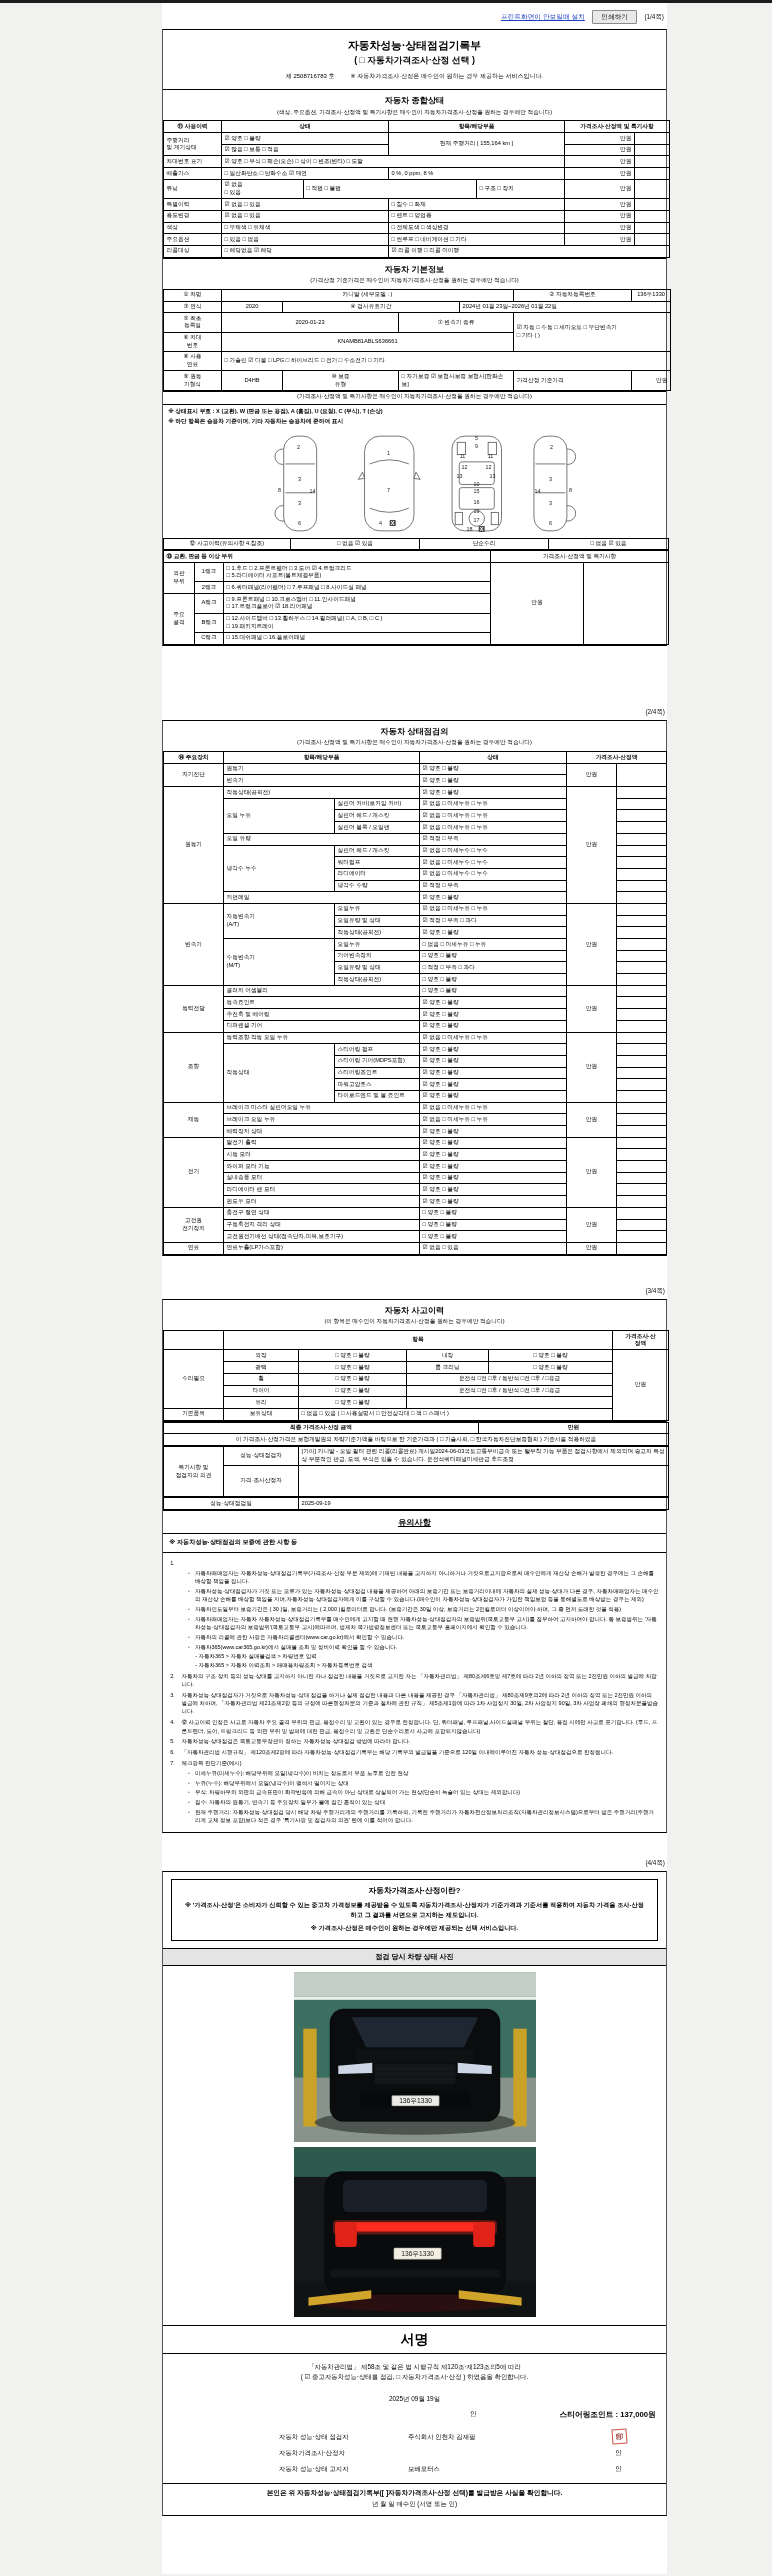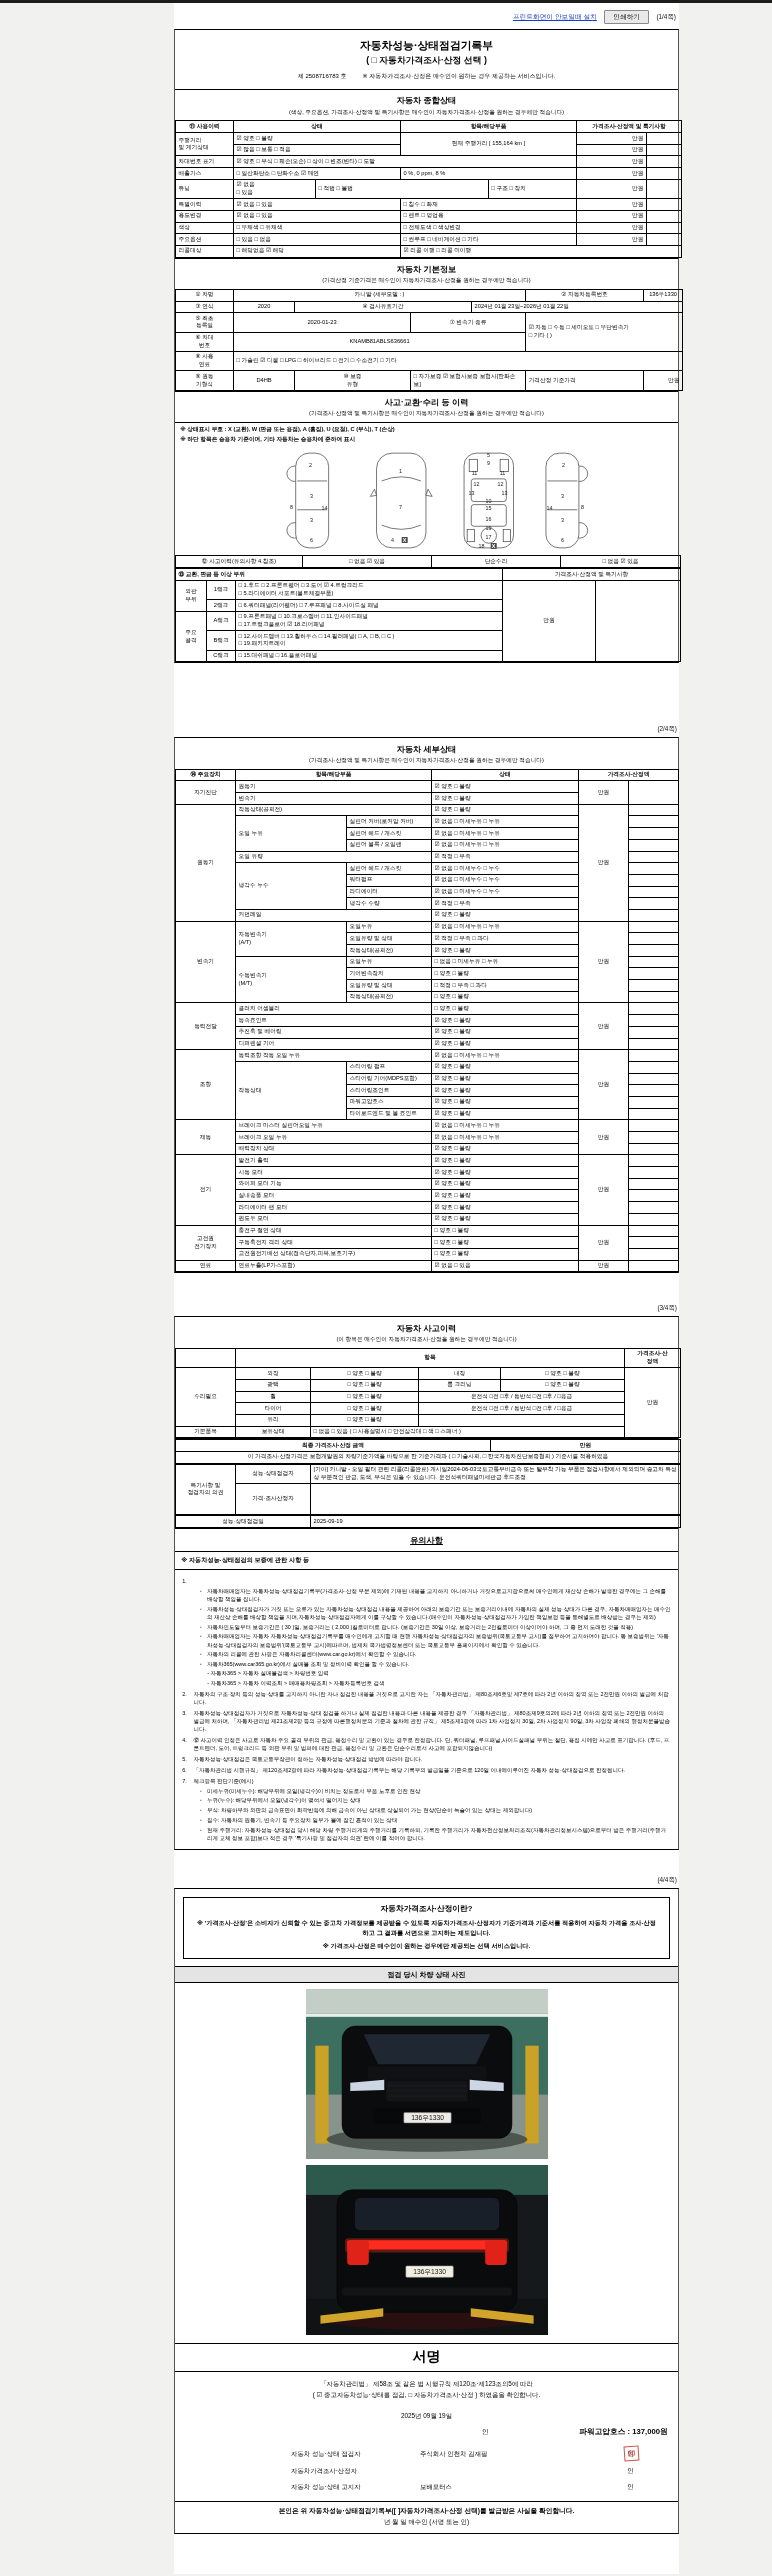--- a/index.html
+++ b/index.html
@@ -1,19 +1,19 @@
 <!DOCTYPE html>
 <html style="font-size:8.2px"><head>
 <meta charset="utf-8">
 <style>
   html,body{margin:0;padding:0;}
   body{width:773px;height:2576px;overflow:hidden;background:#f1f1ef;
        font-family:"Liberation Sans","DejaVu Sans",sans-serif;color:#000;position:relative;}
   .topstrip{position:absolute;top:0;left:0;width:773px;height:3.1px;background:#1c1c1c;}
-  .column{position:absolute;left:162px;top:3.1px;width:505px;background:#fff;min-height:2571px;margin-left:12px;}
+  .column{position:absolute;left:162px;top:3.1px;width:505px;background:#fff;min-height:2571px;}
   
   .toolbar{display:flex;justify-content:flex-end;align-items:center;gap:7.2px;padding:7.2px 3.1px 5.2px 0;}
   .toplink{color:#1a3fc4;text-decoration:underline;font-size:6.7px;cursor:pointer;}
   .printbtn{font-size:6.7px;padding:1.5px 8.2px;border:0.5px solid #8a8a8a;background:#e9e9e9;border-radius:1px;cursor:pointer;}
   .pgmark{font-size:6.4px;color:#111;}
   .pgmark-row{display:flex;justify-content:flex-end;align-items:flex-end;padding:4.1px 2.1px 3.1px 0;}
   
   .page{border:0.5px solid #555;border-top:1px solid #000;border-bottom:1px solid #000;background:#fff;}
   .sec{border-top:1px solid #000;}
   .sec:first-child{border-top:none;}
@@ -244,21 +244,20 @@
                 <td class="l" colspan="2">□ 자가보증  ☑ 보험사보증 보험사[한화손보]</td>
                 <td class="l" colspan="2">가격산정 기준가격</td>
                 <td class="r">만원</td>
               </tr>
             </tbody>
           </table>
         </div>
     </div>
 
     <div class="sec">
-      <div class="sec-head">사고·교환·수리 등 이력</div>
       <div class="sec-note">(가격조사·산정액 및 특기사항은 매수인이 자동차가격조사·산정을 원하는 경우에만 적습니다)</div>
       <div style="border-top:0.5px solid #000;padding:2.1px 0;">
         <div class="legend">※ 상태표시 부호 : X (교환), W (판금 또는 용접), A (흠집), U (요철), C (부식), T (손상)</div>
         <div class="legend">※ 하단 항목은 승용차 기준이며, 기타 자동차는 승용차에 준하여 표시</div>
       </div>
       <div class="diagram">
         <svg width="484" height="103" viewBox="0 0 940 200">
           <g fill="#fff" stroke="#444" stroke-width="1.4">
 
             <circle cx="213" cy="48" r="15"></circle>
@@ -389,21 +388,21 @@
         </div>
     </div>
   </div>
 
   <div class="pgmark-row" style="height:67px;">
     <span class="pgmark">(2/4쪽)</span>
   </div>
 
   <div class="page">
     <div class="sec">
-      <div class="sec-head">자동차 세부상태</div>
+      <div class="sec-head">자동차 상태점검의</div>
       <div class="sec-note">(가격조사·산정액 및 특기사항은 매수인이 자동차가격조사·산정을 원하는 경우에만 적습니다)</div>
       <div>
           <table class="t">
             <colgroup>
               <col style="width:60px">
               <col style="width:111px">
               <col style="width:85px">
               <col style="width:147px">
               <col style="width:50px">
               <col style="width:50px">
@@ -915,21 +914,21 @@
     </div>
 
     <div>
       <div class="sign-title">서명</div>
       <div class="sign-body">
         <div class="sign-law">「자동차관리법」 제58조 및 같은 법 시행규칙 제120조·제123조의5에 따라</div>
         <div class="sign-law">( ☑ 중고자동차성능·상태를 점검,  □ 자동차가격조사·산정 ) 하였음을 확인합니다.</div>
         <div class="sign-date">2025년 09월 19일</div>
         <div class="fee-row">
           <span class="seal1">인</span>
-          <span class="fee">파워고압호스 : 137,000원</span>
+          <span class="fee">스티어링조인트 : 137,000원</span>
         </div>
         <div id="sign-rows">
             <div class="sign-row">
               <span class="lab">자동차 성능·상태 점검자</span>
               <span class="val">주식회사 인천차 김재필</span>
               <span class="sl"><span class="stamp">印</span>인</span>
             </div>
             <div class="sign-row">
               <span class="lab">자동차가격조사·산정자</span>
               <span class="val"></span>

